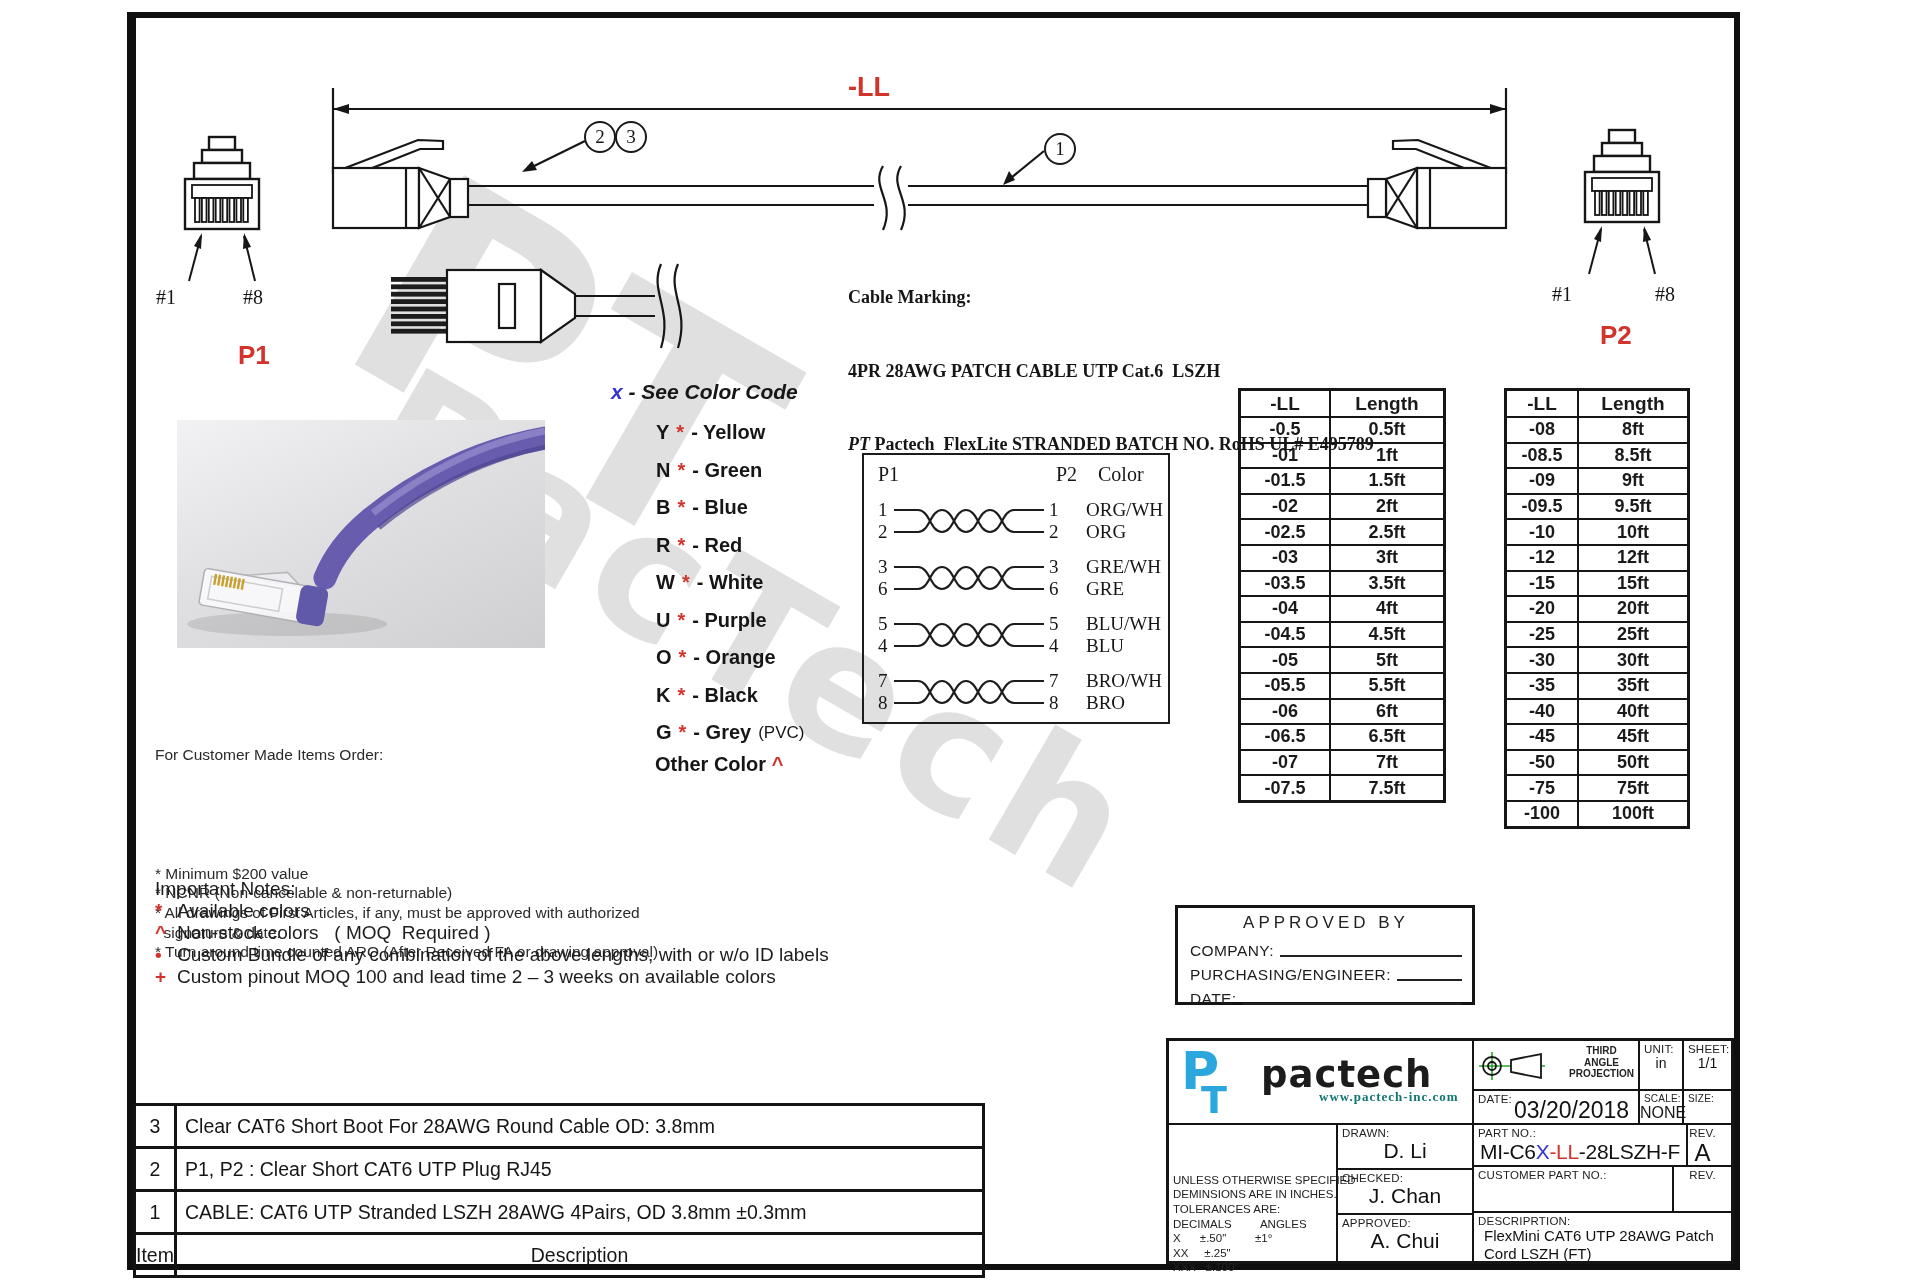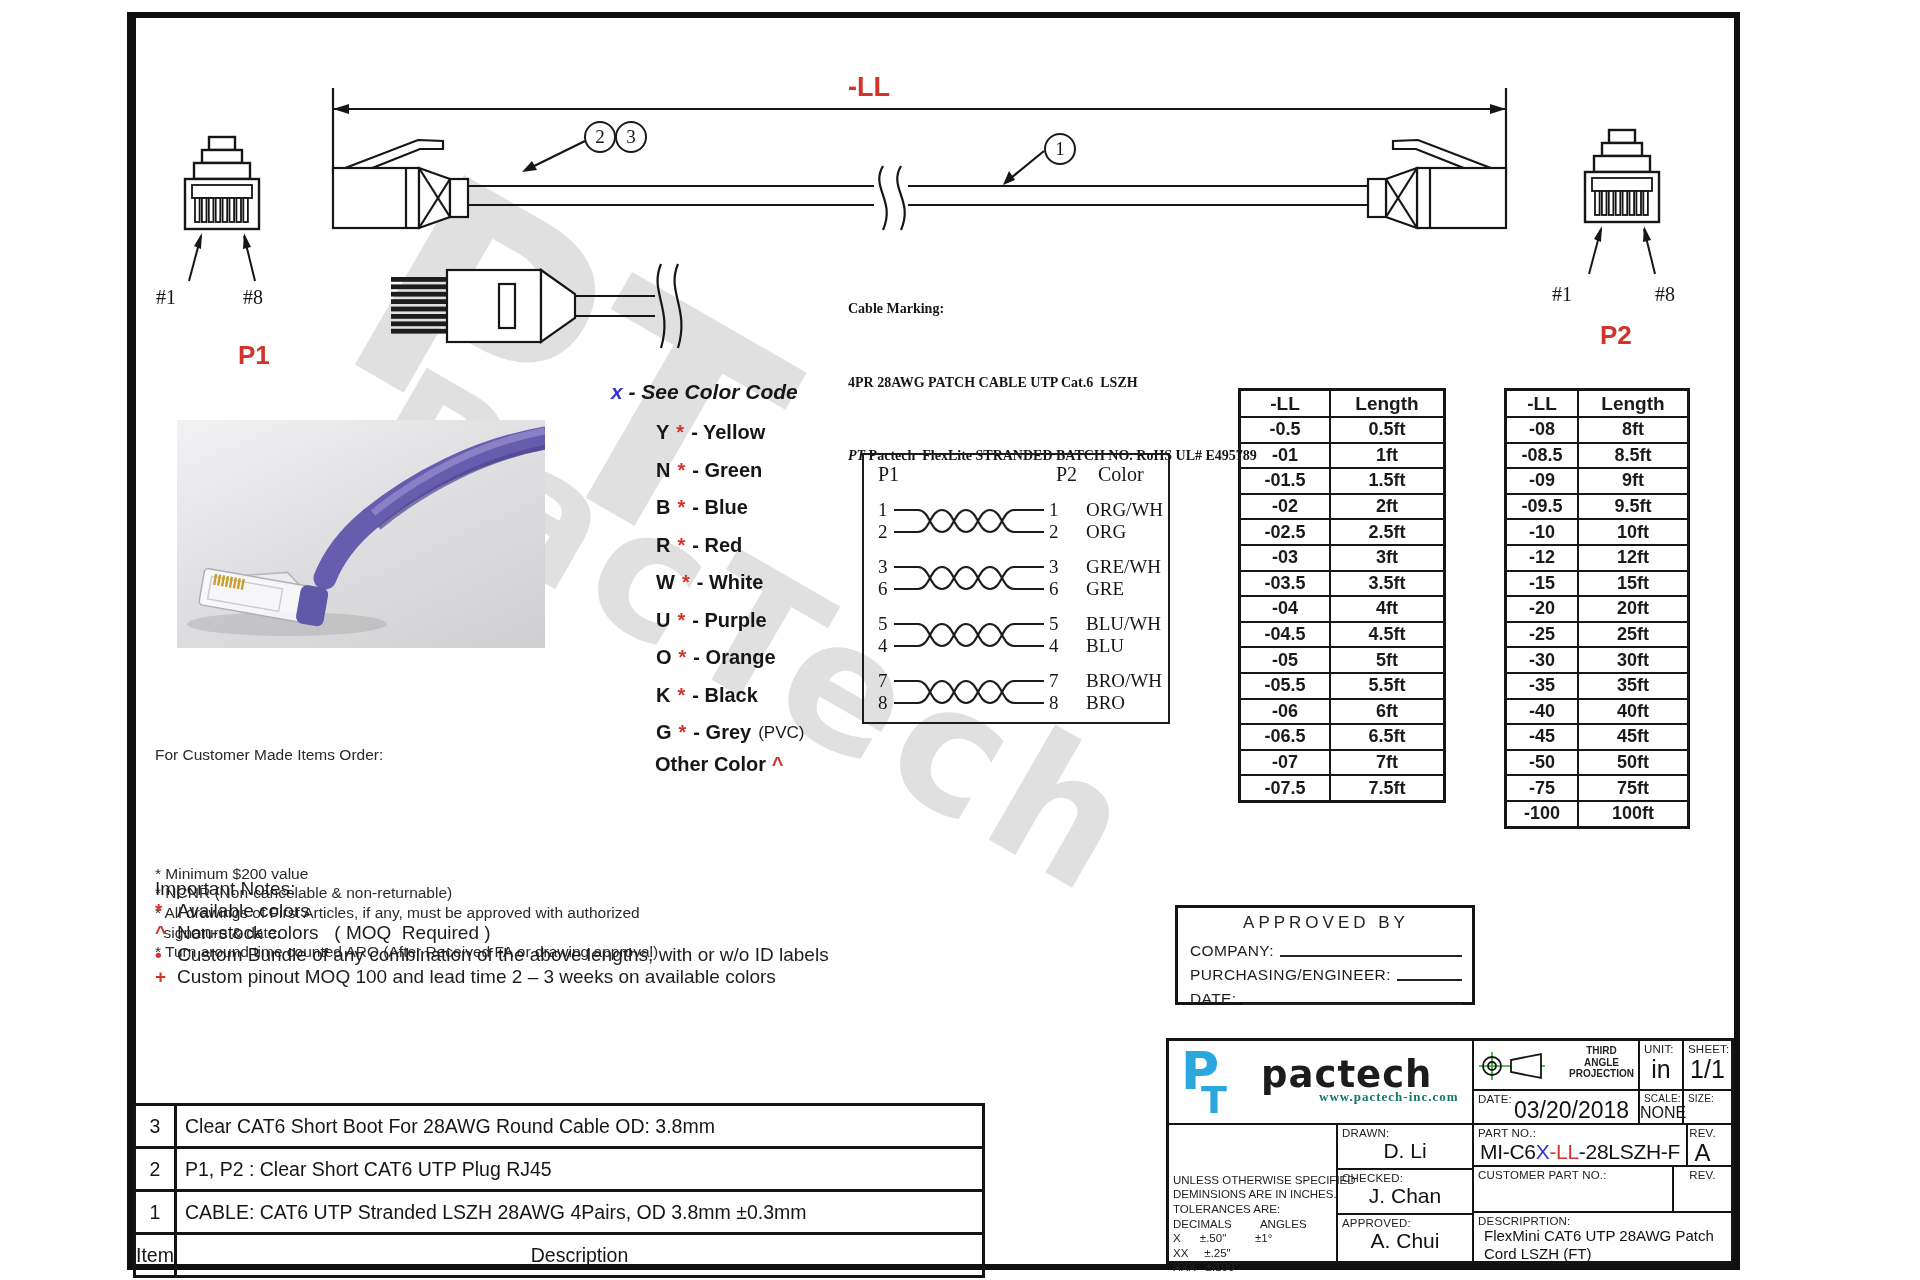--- a/index.html
+++ b/index.html
@@ -13,21 +13,21 @@
   .wm-text{left:430px;top:330px;font-size:175px;letter-spacing:10px;transform:rotate(30deg);}
   
   .frame{left:127px;top:12px;width:1598px;height:1246px;border:6px solid #0f0f0f;border-left-width:9px;}
   
   .conn{width:120px;height:160px;}
   .pinlab{font-family:"Liberation Serif",serif;font-size:20px;}
   .plab{font-size:26px;font-weight:bold;color:#d2332b;}
   .dimlab{font-size:27px;font-weight:bold;color:#d2332b;}
   .callout{width:28px;height:28px;border:2.2px solid #1a1a1a;border-radius:50%;display:flex;align-items:center;justify-content:center;font-family:"Liberation Serif",serif;font-size:19px;background:transparent;}
   
-  .cmark{left:848px;top:248px;font-family:"Liberation Serif",serif;font-weight:bold;font-size:14px;line-height:24.5px;white-space:pre;}
+  .cmark{left:848px;top:236px;font-family:"Liberation Serif",serif;font-weight:bold;font-size:18px;line-height:24.5px;white-space:pre;}
   
   .cc-head{left:611px;top:380px;font-size:21px;font-weight:bold;font-style:italic;white-space:pre;}
   .cc-list{left:656px;top:414px;}
   .cc-item{height:37.5px;display:flex;align-items:center;font-size:20px;font-weight:bold;white-space:pre;}
   .cc-mark{color:#d2332b;margin:0 7px 0 7px;}
   .cc-extra{font-weight:normal;font-size:17px;margin-left:7px;}
   .cc-other{left:655px;top:753px;font-size:20px;font-weight:bold;}
   
   .wirebox{left:862px;top:453px;width:308px;height:271px;border:2.2px solid #1c1c1c;box-sizing:border-box;}
   .wirehead{position:absolute;top:8px;font-family:"Liberation Serif",serif;font-size:20px;}
@@ -75,21 +75,21 @@
   .site{position:absolute;left:150px;top:48px;font-family:"Liberation Serif",serif;font-weight:bold;font-size:13px;letter-spacing:1px;color:#0f766e;}
   .tb-tol{left:0;top:84px;width:169px;height:136px;font-size:11.5px;line-height:14.6px;white-space:pre;padding:4px 0 0 4px;color:#222;}
   .tb-drawn{left:169px;top:84px;width:136px;height:45px;}
   .tb-checked{left:169px;top:129px;width:136px;height:45px;}
   .tb-approved{left:169px;top:174px;width:136px;height:46px;}
   .sigval{text-align:center;font-size:21px;color:#111;margin-top:0px;}
   .tb-proj{left:305px;top:0;width:166px;height:50px;}
   .projtxt{position:absolute;right:4px;top:4px;text-align:center;font-size:10px;font-weight:bold;line-height:11.5px;color:#222;}
   .tb-unit{left:471px;top:0;width:44px;height:50px;}
   .tb-sheet{left:515px;top:0;width:47px;height:50px;}
-  .bigval{text-align:center;font-size:25px;color:#111;}
+  .bigval{text-align:center;font-size:14px;color:#111;}
   .tb-date{left:305px;top:50px;width:166px;height:34px;}
   .dateval{position:absolute;left:40px;top:6px;font-size:23px;color:#111;}
   .tb-scale{left:471px;top:50px;width:44px;height:34px;}
   .tb-size{left:515px;top:50px;width:47px;height:34px;}
   .tb-part{left:305px;top:84px;width:214px;height:42px;}
   .partval{text-align:center;font-size:21px;letter-spacing:-.3px;color:#111;margin-top:1px;white-space:nowrap;}
   .tb-rev{left:505px;top:84px;width:57px;height:42px;}
   .revval{text-align:center;font-size:24px;color:#111;}
   .tb-cust{left:305px;top:126px;width:200px;height:46px;}
   .tb-rev2{left:505px;top:126px;width:57px;height:46px;}

